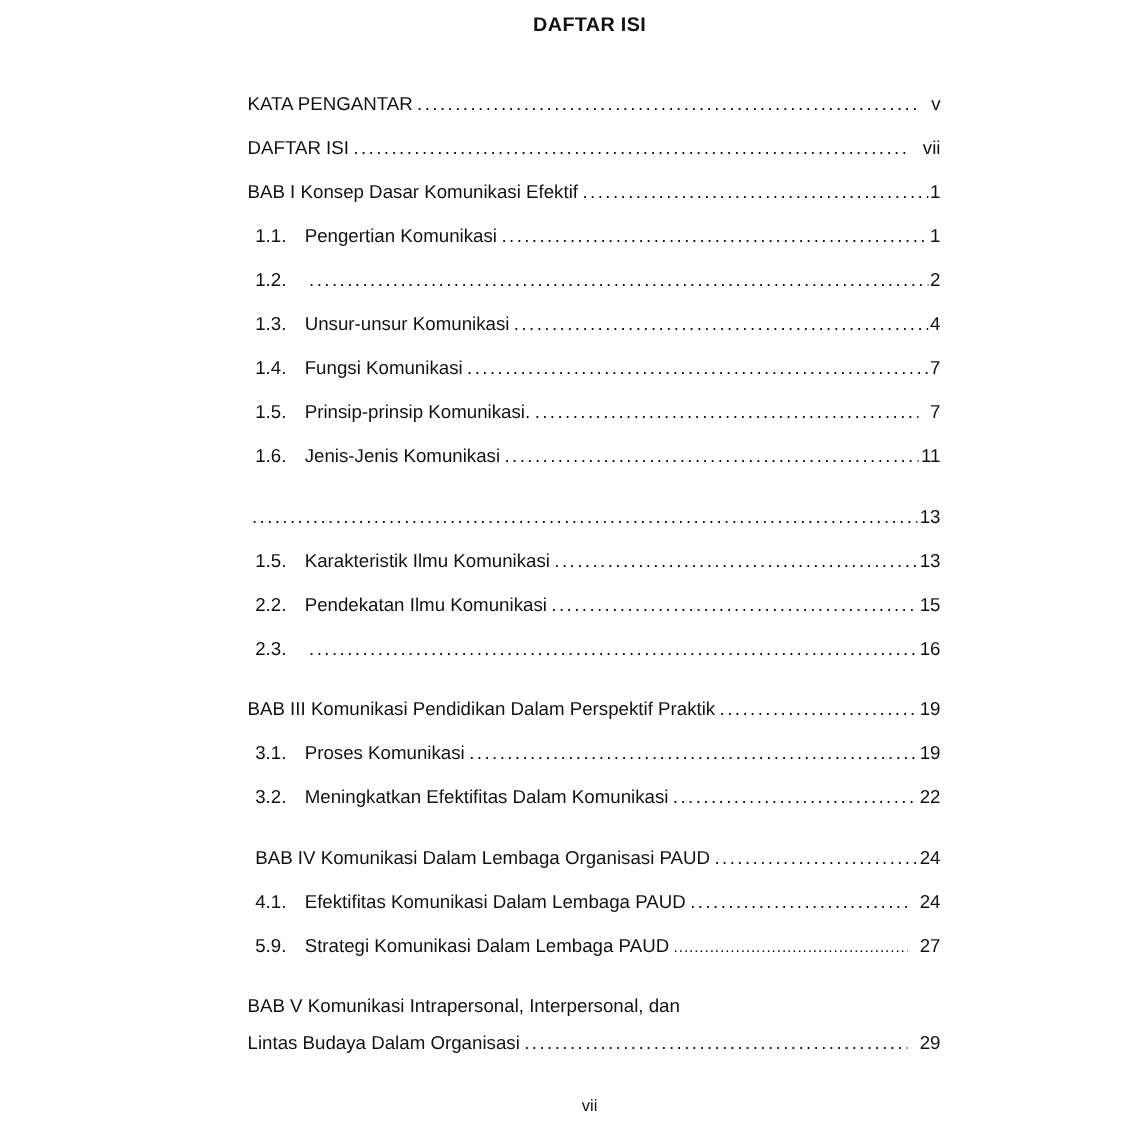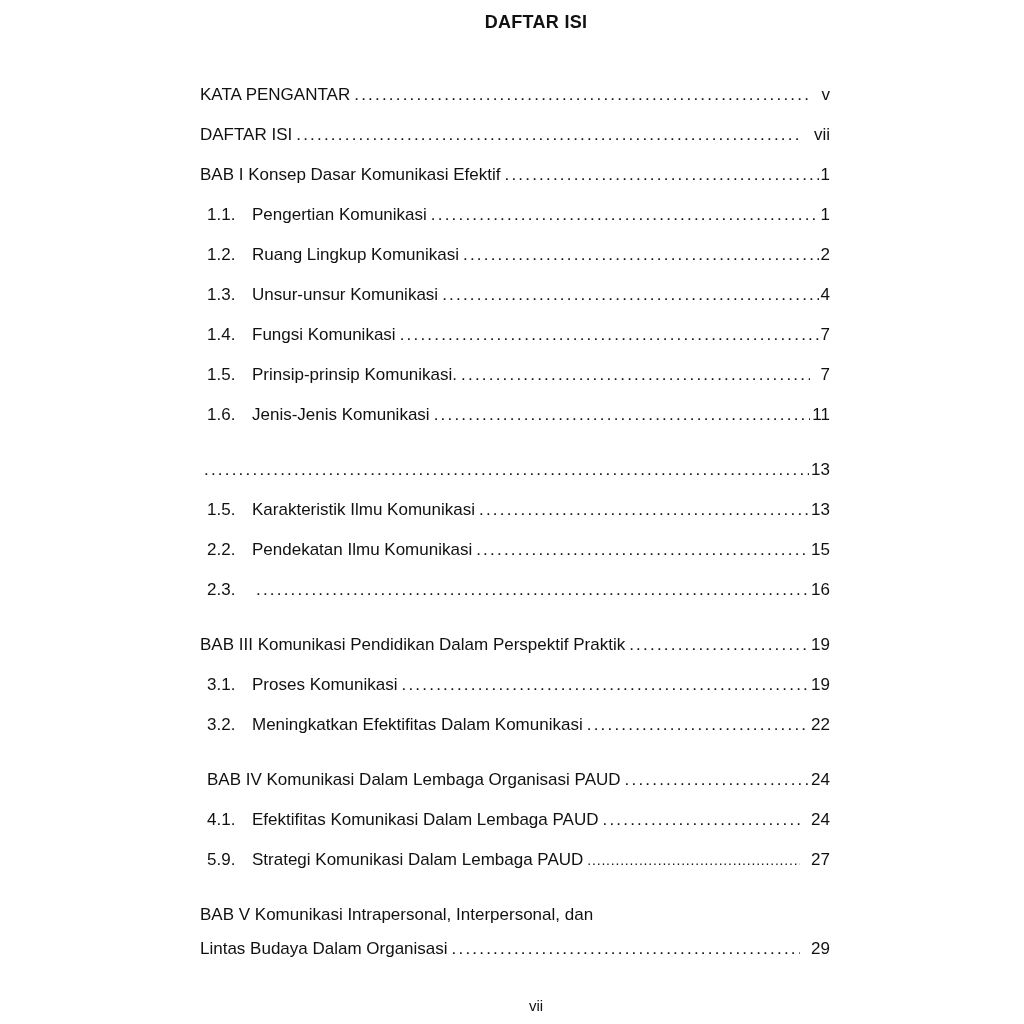--- a/index.html
+++ b/index.html
@@ -20,21 +20,21 @@
     width: 100%;
     text-align: center;
     font-size: 18px;
     font-weight: bold;
     letter-spacing: 0.3px;
     line-height: 24px;
   }
   .toc {
     position: absolute;
     top: 75px;
-    left: 176px;
+    left: 201px;
     width: 630px;
   }
   .row {
     display: flex;
     align-items: baseline;
     height: 40px;
     line-height: 40px;
     font-size: 17px;
     white-space: nowrap;
   }
@@ -88,21 +88,20 @@
         <span class="pageno">1</span>
       </div>
       <div class="row indent">
         <span class="num">1.1.</span>
         <span class="label">Pengertian Komunikasi</span>
         <span class="dots">........................................................................................................................................................................................................</span>
         <span class="pageno">1</span>
       </div>
       <div class="row indent">
         <span class="num">1.2.</span>
-        <span class="label">Ruang Lingkup Komunikasi</span>
         <span class="dots">........................................................................................................................................................................................................</span>
         <span class="pageno">2</span>
       </div>
       <div class="row indent">
         <span class="num">1.3.</span>
         <span class="label">Unsur-unsur Komunikasi</span>
         <span class="dots">........................................................................................................................................................................................................</span>
         <span class="pageno">4</span>
       </div>
       <div class="row indent">

